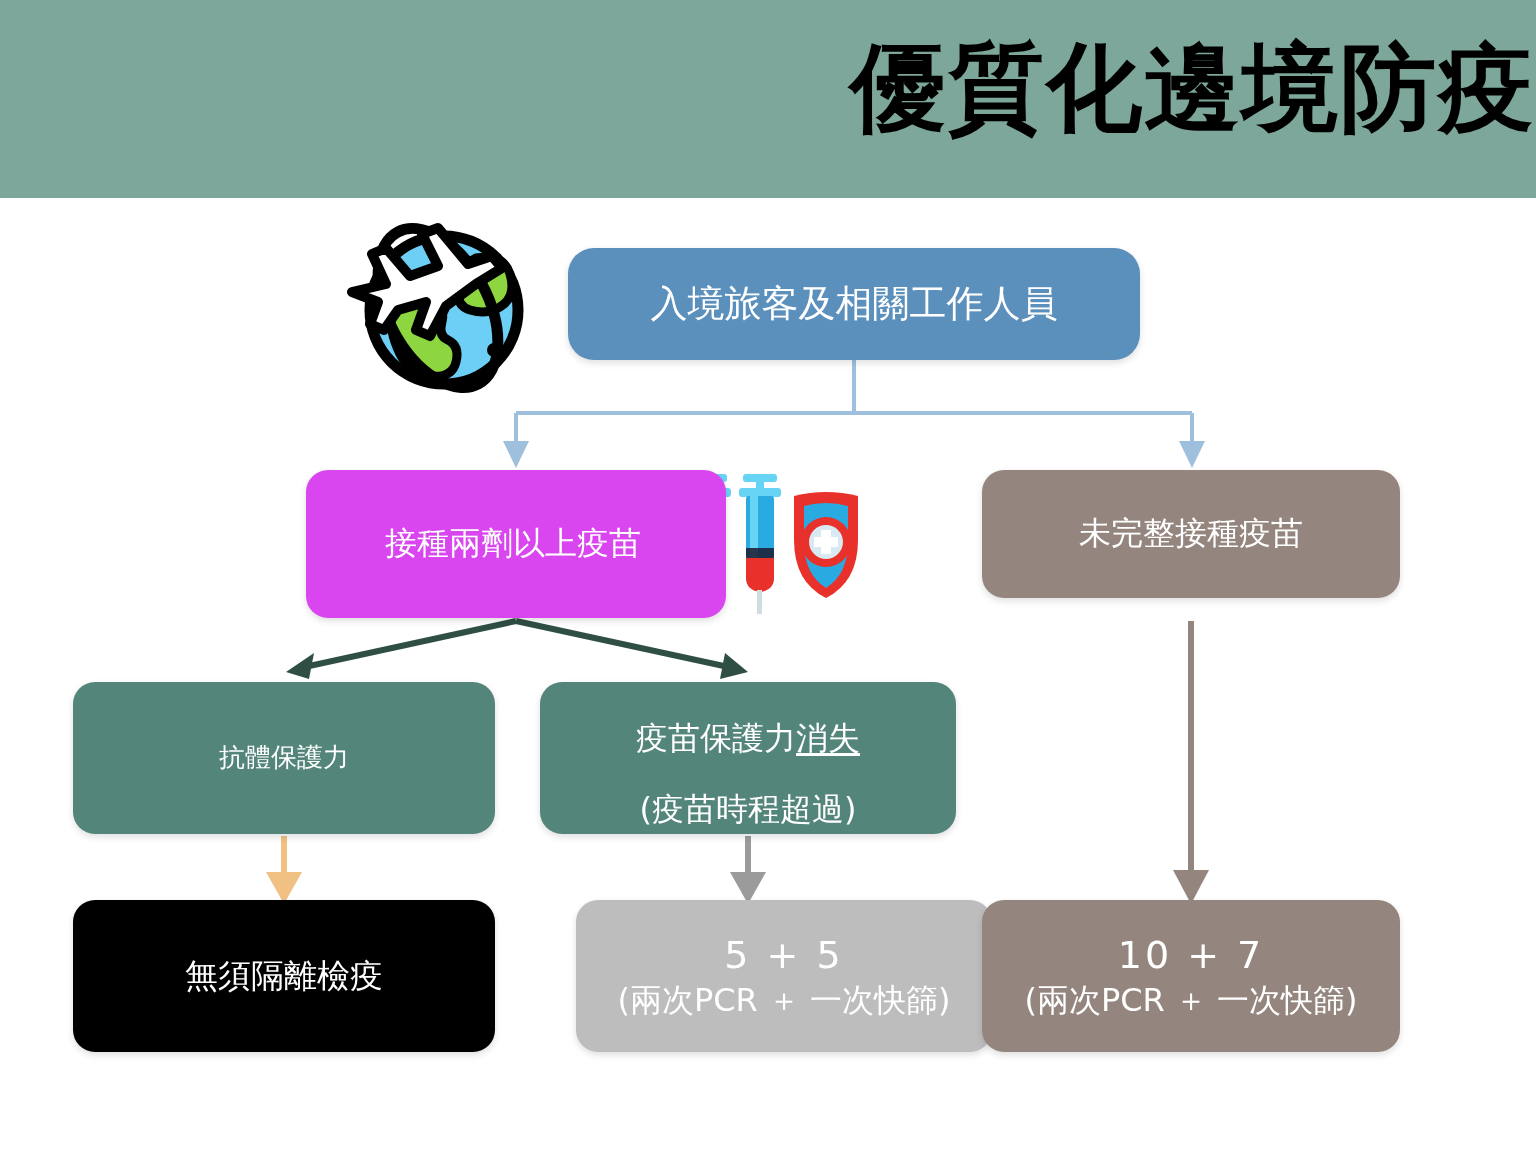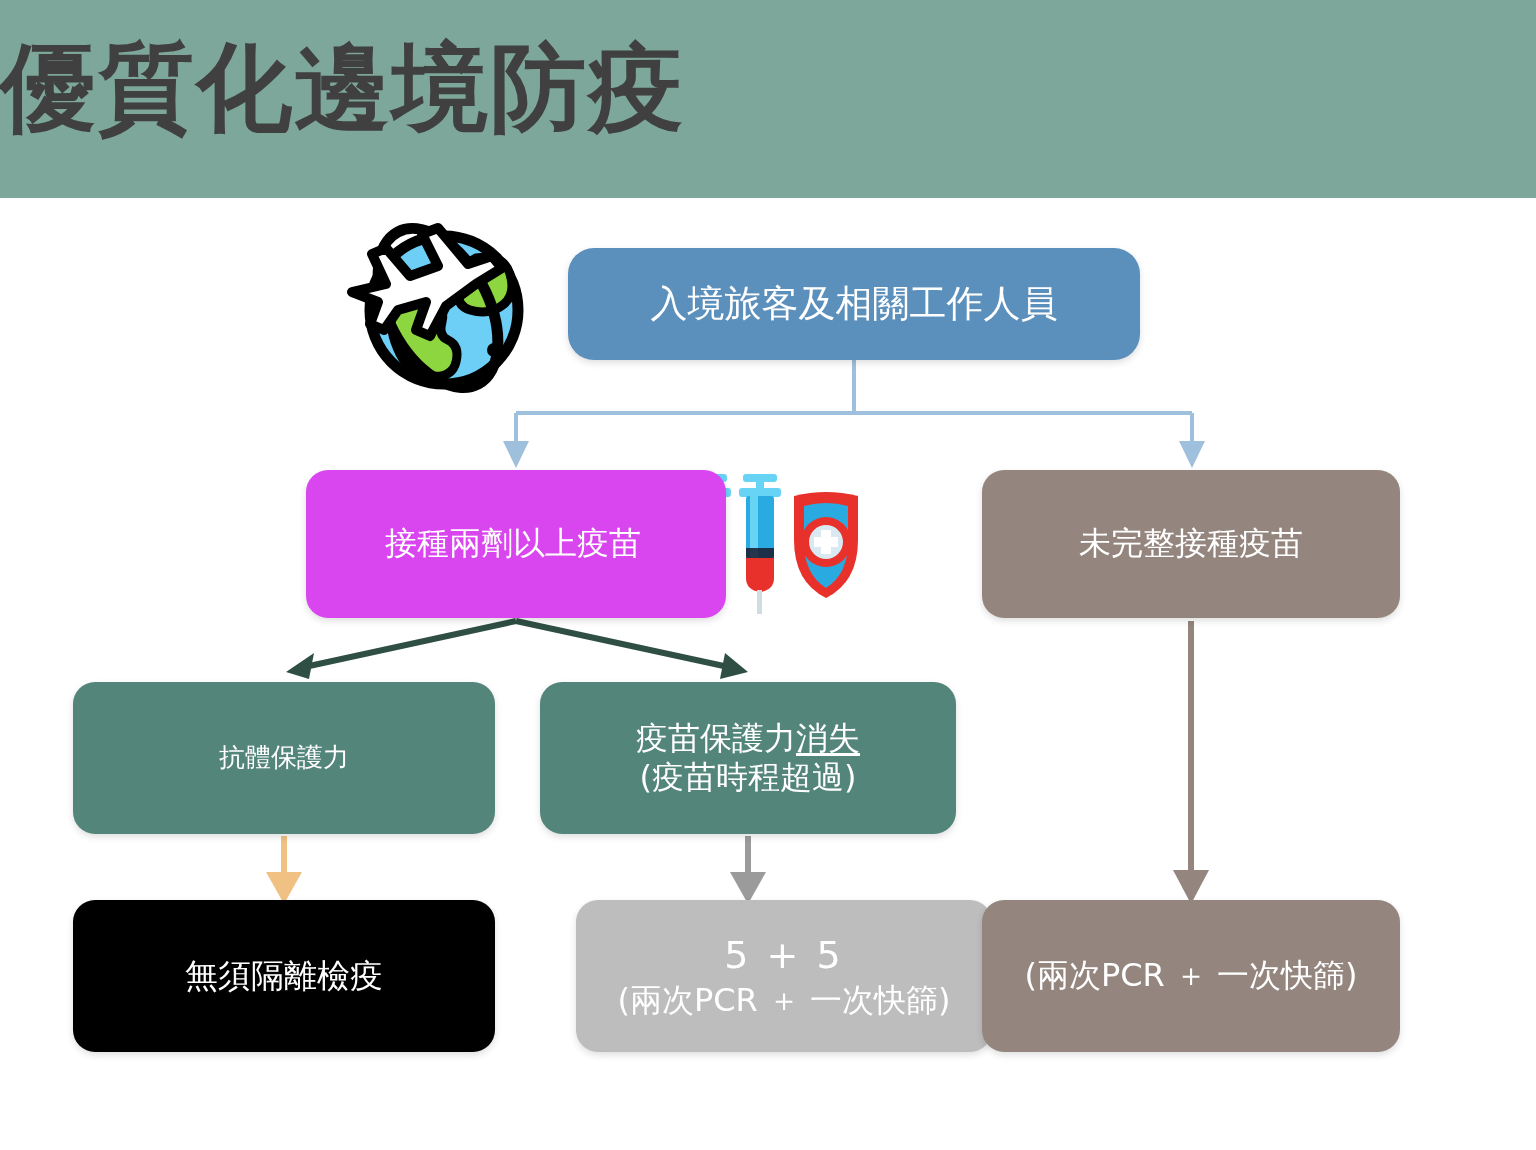--- a/index.html
+++ b/index.html
@@ -23,24 +23,24 @@
     top: 0;
     width: 1536px;
     height: 198px;
     background: #7da79b;
   }
   .header-title {
     position: absolute;
     left: 0;
     top: 26px;
     width: 1536px;
-    text-align: left;
+    text-align: right;
     font-size: 96px;
     font-weight: bold;
-    color: #404040;
+    color: #000000;
     letter-spacing: 2px;
     line-height: 1.3;
     font-family: "DejaVu Sans", "Liberation Sans", sans-serif;
   }
 
   
   .canvas {
     position: absolute;
     left: 0;
     top: 198px;
@@ -80,37 +80,37 @@
   }
 
   #node-vaccinated {
     left: 306px; top: 272px; width: 420px; height: 148px;
     background: #d946ef;
     font-size: 32px;
     padding-right: 6px;
   }
 
   #node-incomplete {
-    left: 982px; top: 272px; width: 418px; height: 148px;
+    left: 982px; top: 272px; width: 418px; height: 128px;
     background: #94867f;
     font-size: 32px;
   }
 
   #node-antibody {
     left: 73px; top: 484px; width: 422px; height: 152px;
     background: #53857a;
     font-size: 26px;
   }
 
   #node-waned {
     left: 540px; top: 484px; width: 416px; height: 152px;
     background: #53857a;
     font-size: 32px;
   }
-  #node-waned .two-line { display: block; }
+  #node-waned .two-line { display: block; margin-top: 32px; }
   #node-waned .underline-part { text-decoration: underline; text-decoration-thickness: 3px; text-underline-offset: 4px; }
 
   #node-no-quarantine {
     left: 73px; top: 702px; width: 422px; height: 152px;
     background: #000000;
     font-size: 33px;
   }
 
   #node-five-plus-five {
     left: 540px; top: 702px; width: 416px; height: 152px;
@@ -266,17 +266,18 @@
 
   <div class="node" id="node-five-plus-five">
     <div>
       <span class="big-line">5 + 5</span>
       <span class="sub-line">(兩次PCR ＋ 一次快篩)</span>
     </div>
   </div>
 
   <div class="node" id="node-ten-plus-seven">
     <div>
+      <span class="big-line">10 + 7</span>
       <span class="sub-line">(兩次PCR ＋ 一次快篩)</span>
     </div>
   </div>
 
 </div>
 
 </body></html>

